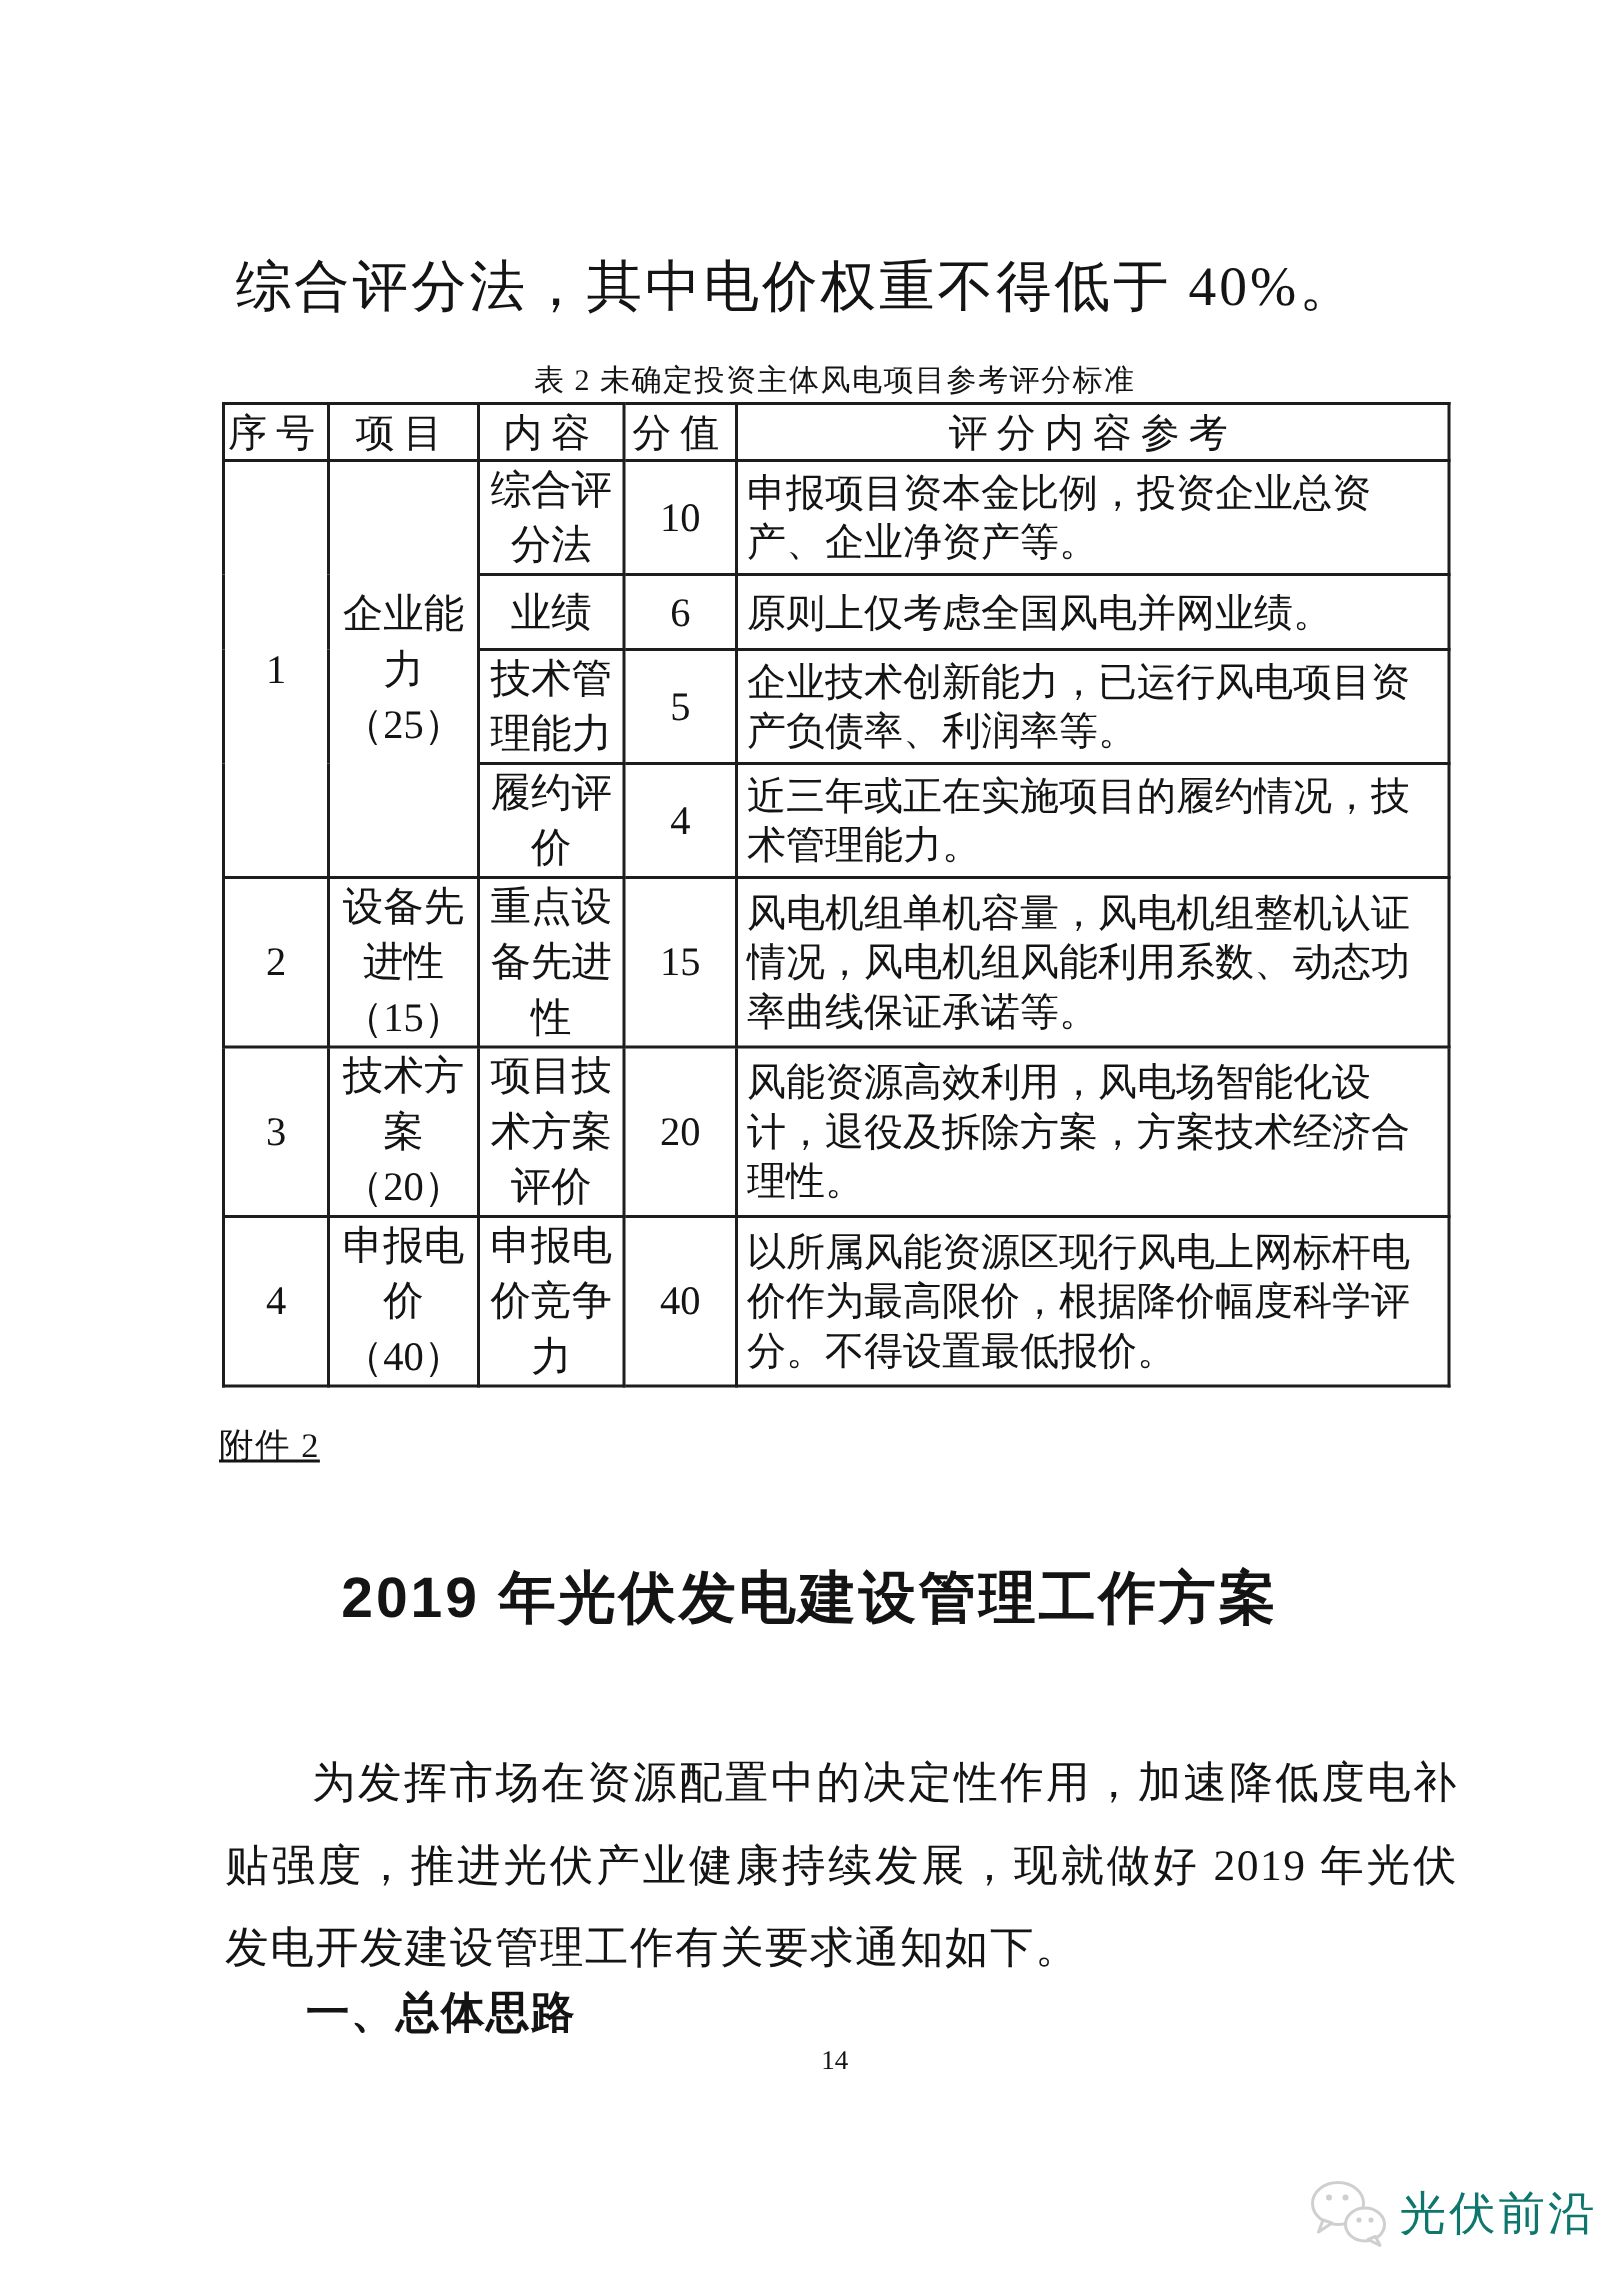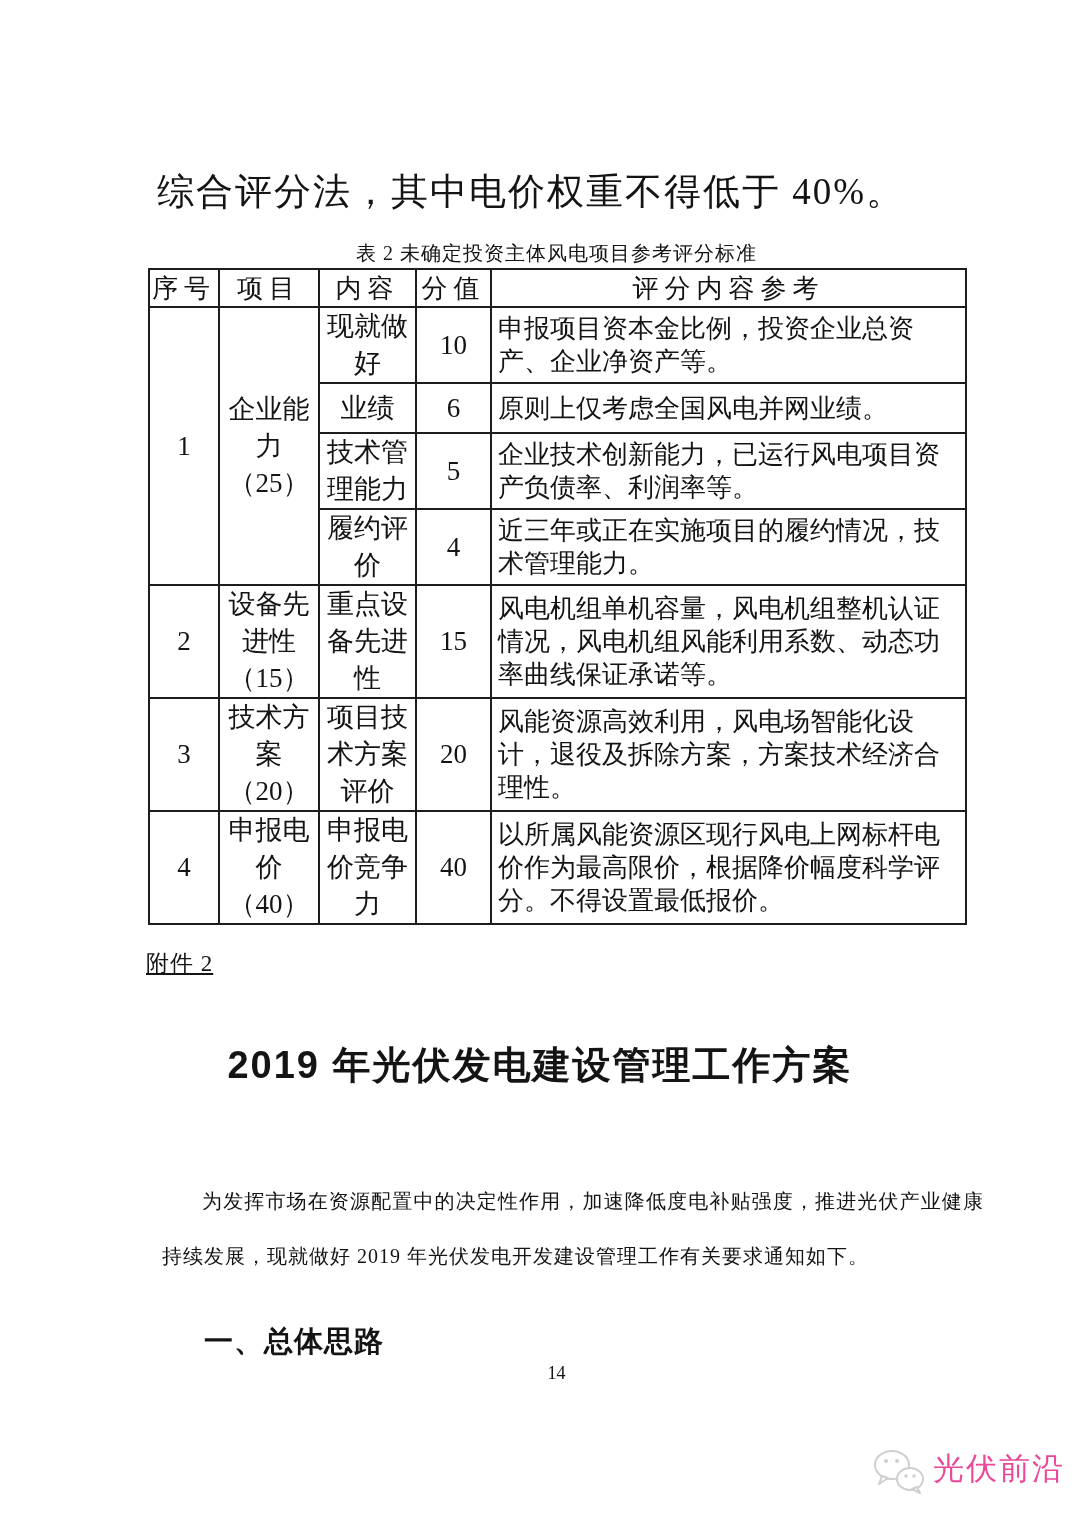--- a/index.html
+++ b/index.html
@@ -46,37 +46,37 @@
   tr.h-r4{height:106px;}
   .attach{
     position:absolute;left:146px;top:948px;font-size:23px;letter-spacing:1px;text-decoration:underline;
   }
   .doc-title{
     position:absolute;left:0;top:1040px;width:1080px;margin:0;
     text-align:center;font-size:38px;font-weight:bold;letter-spacing:2px;
     font-family:"Liberation Sans","DejaVu Sans",sans-serif;
   }
   .body-par{
-    position:absolute;left:146px;top:1158px;width:822px;margin:16px;
-    font-size:20px;line-height:55px;letter-spacing:1px;
+    position:absolute;left:146px;top:1158px;width:822px;margin:4px;
+    font-size:29px;line-height:55px;letter-spacing:1px;
     text-align:justify;text-indent:2em;
   }
   .section-head{
     position:absolute;left:204px;top:1322px;margin:0;
     font-size:29px;font-weight:bold;letter-spacing:1px;
     font-family:"Liberation Sans","DejaVu Sans",sans-serif;
   }
   .pagenum{
     position:absolute;left:148px;top:1363px;width:817px;
     text-align:center;font-size:18px;
   }
   .watermark{
     position:absolute;left:872px;top:1448px;height:56px;
-    display:flex;gap:7px;
-    color:#ec4899;font-size:31px;letter-spacing:2px;
+    display:flex;align-items:center;gap:7px;
+    color:#0f766e;font-size:31px;letter-spacing:2px;
     font-family:Liberation Sans, sans-serif;
     text-shadow:0 1px 0 #ffffff;
   }
   .watermark svg{display:block;}
 </style>
 </head>
 <body>
 
 <div class="page">
 
@@ -98,21 +98,21 @@
         <th>项目</th>
         <th>内容</th>
         <th>分值</th>
         <th>评分内容参考</th>
       </tr>
     </thead>
     <tbody>
       <tr class="h-r1a">
         <td class="cc" rowspan="4">1</td>
         <td class="cc" rowspan="4">企业能力（25）</td>
-        <td class="cc">现就做好</td>
+        <td class="cc">综合评分法</td>
         <td class="num">10</td>
         <td class="desc">申报项目资本金比例，投资企业总资产、企业净资产等。</td>
       </tr>
       <tr class="h-r1b">
         <td class="cc">业绩</td>
         <td class="num">6</td>
         <td class="desc">原则上仅考虑全国风电并网业绩。</td>
       </tr>
       <tr class="h-r1c">
         <td class="cc">技术管理能力</td>

